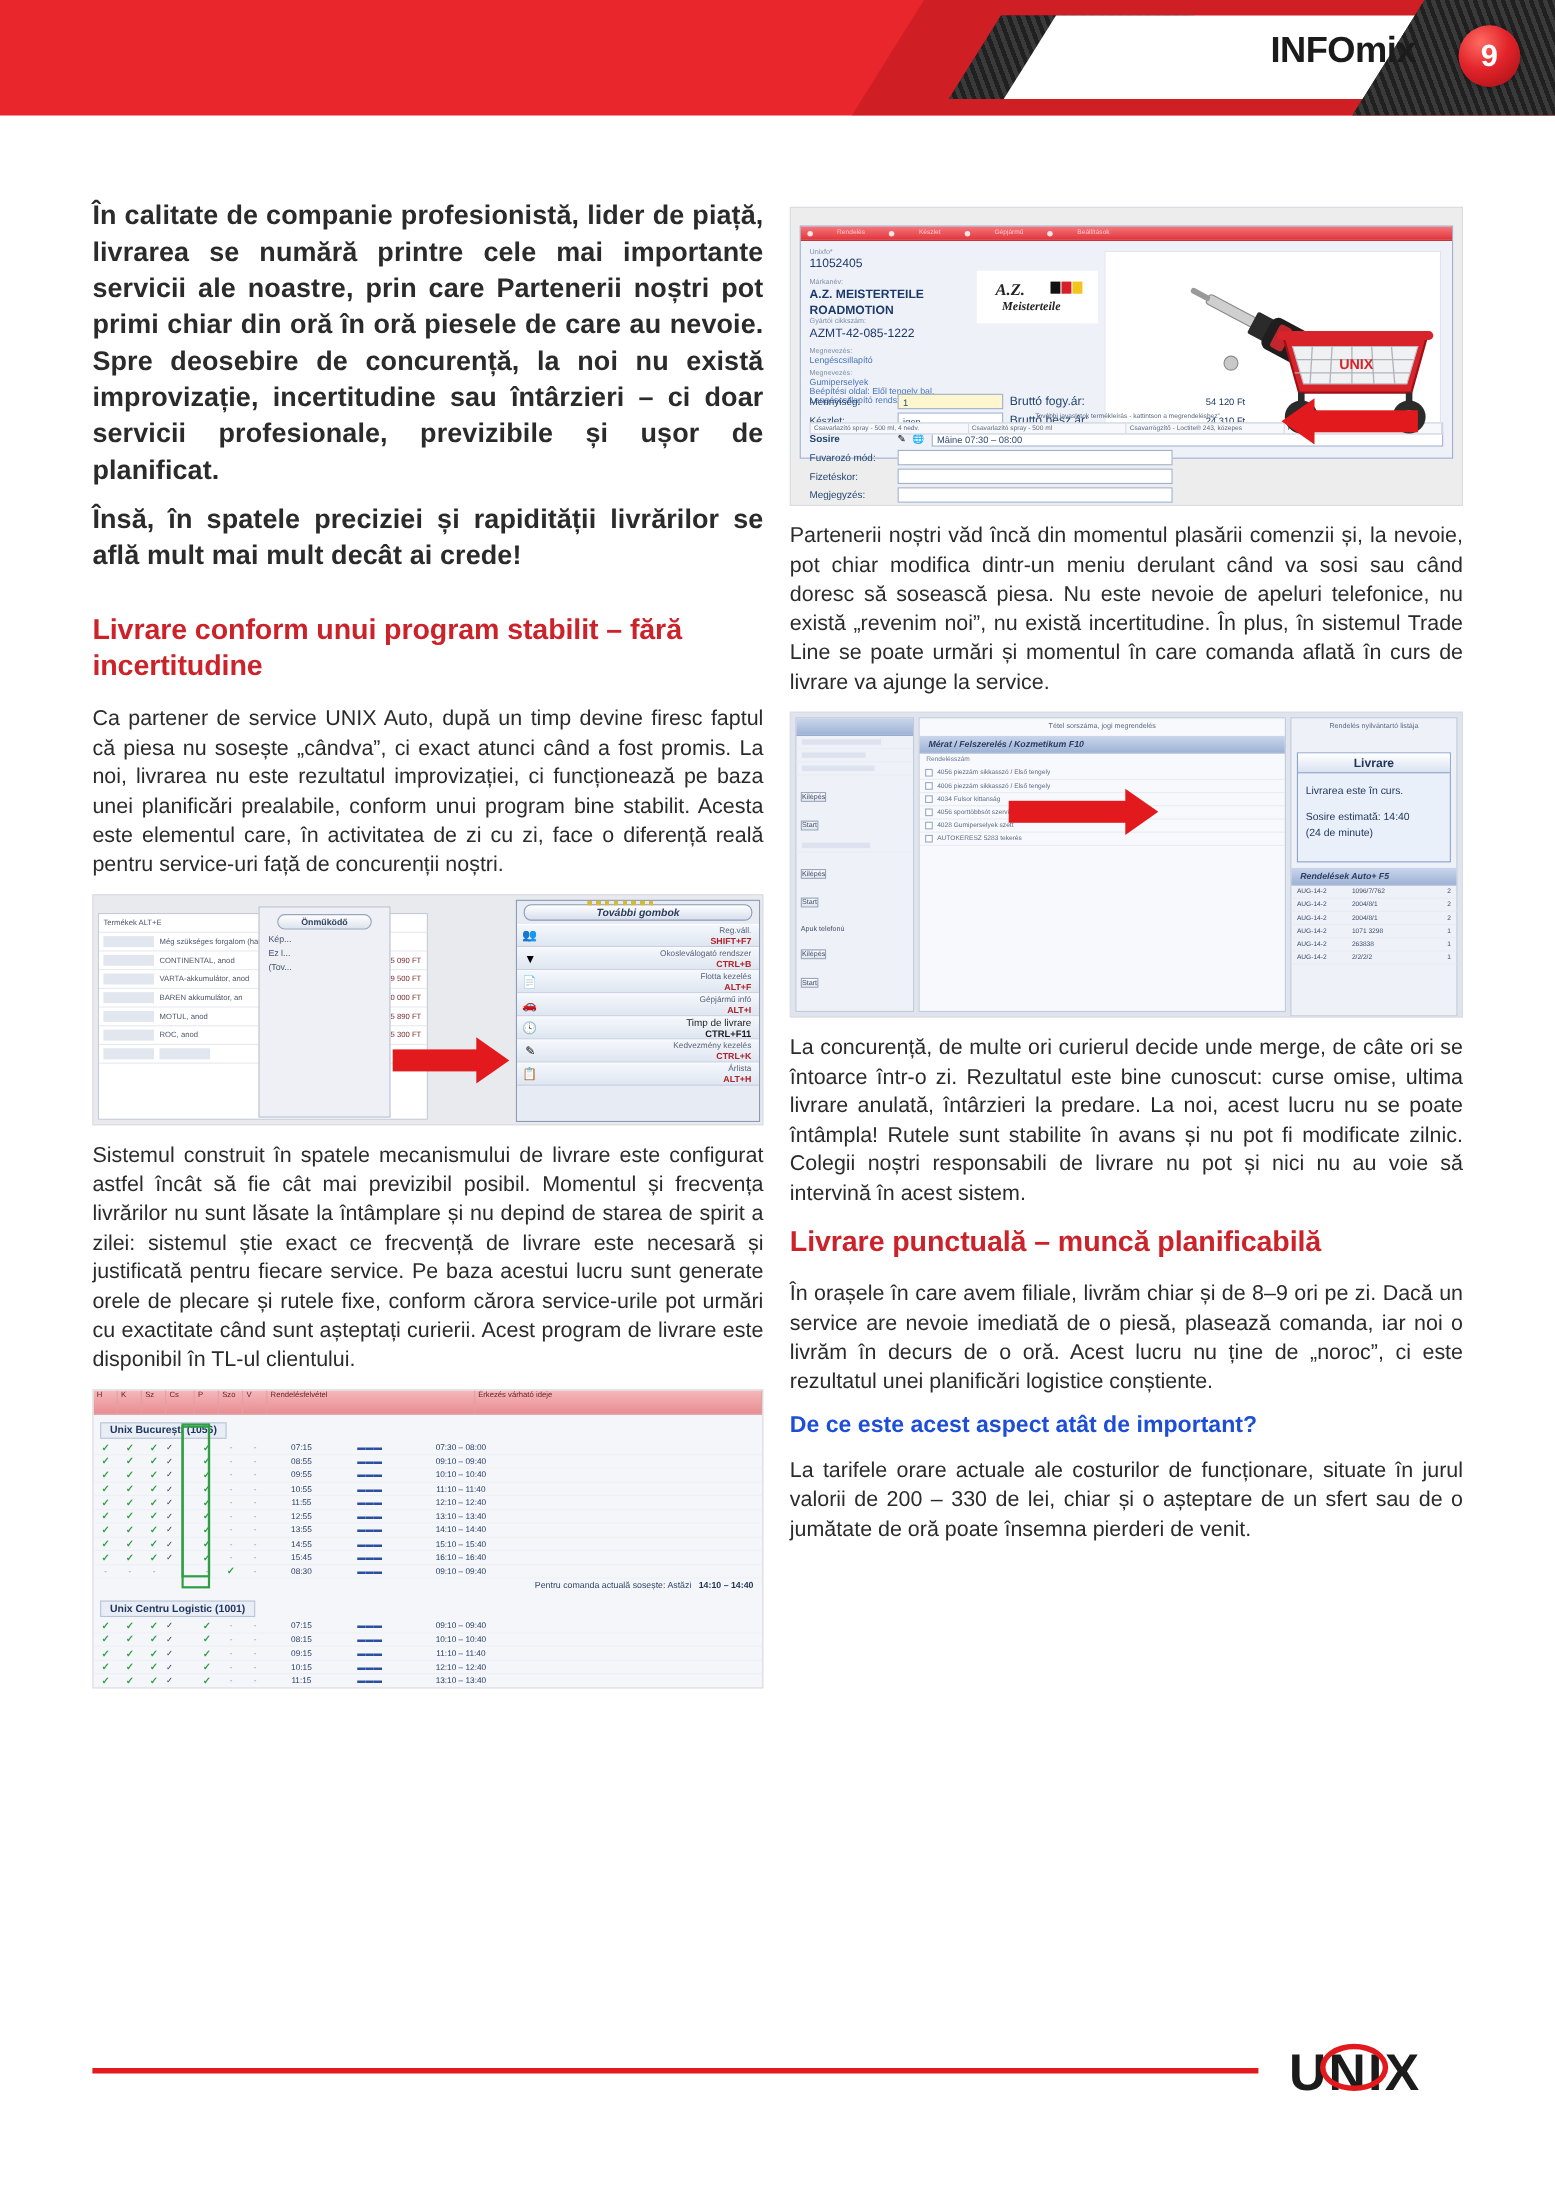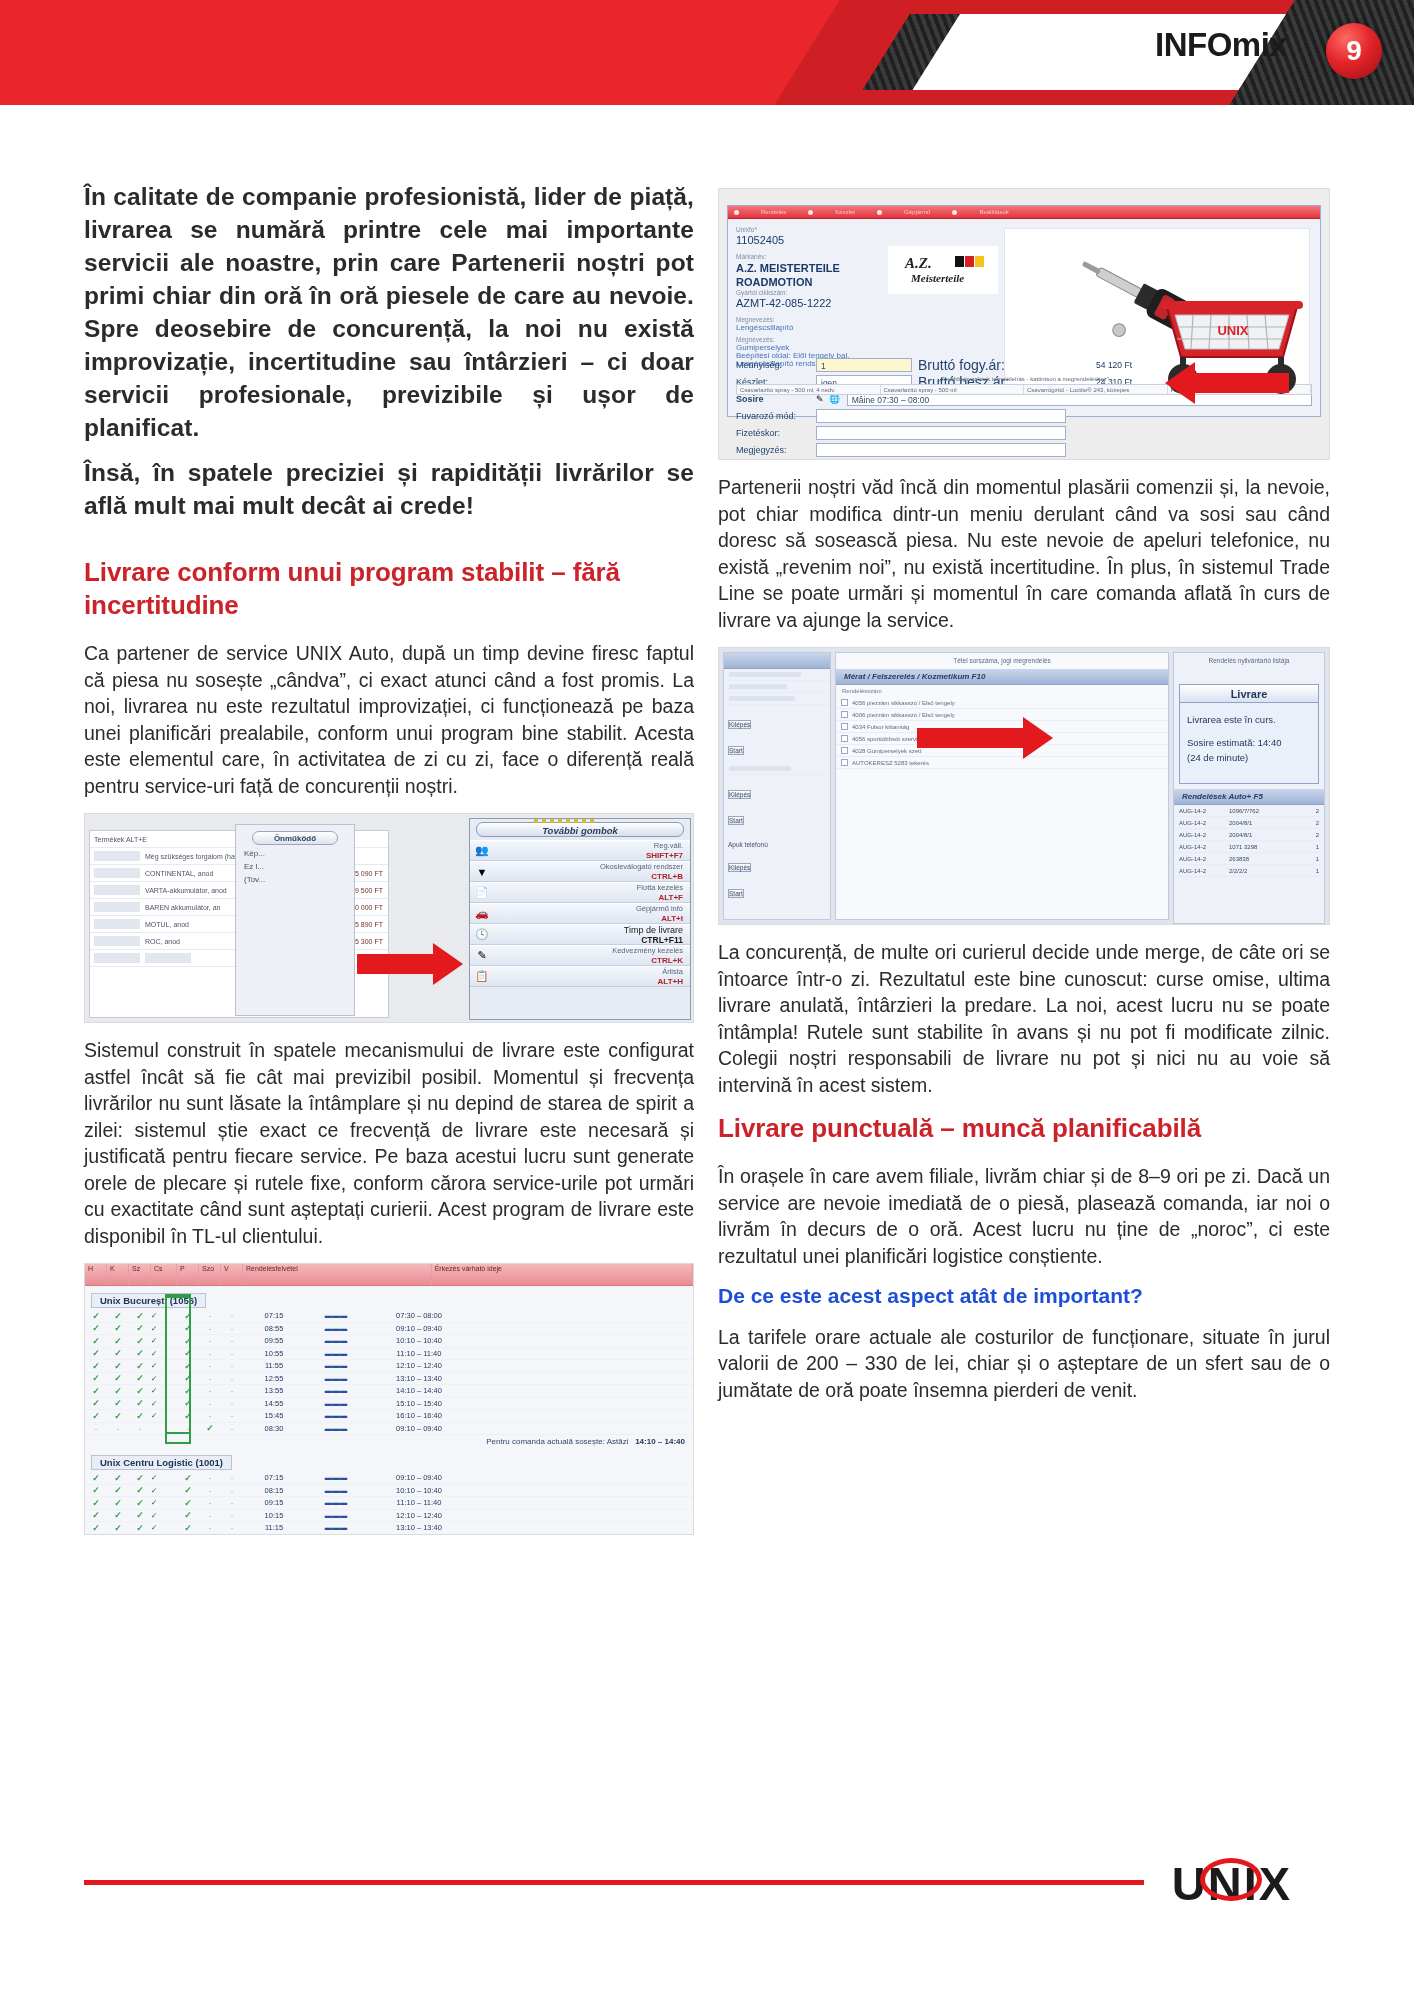--- a/index.html
+++ b/index.html
@@ -112,21 +112,21 @@
   .s1 .logobox { position:absolute; left:160px; top:40px; width:110px; height:48px;
                  background:#fff; display:flex; align-items:center; justify-content:center; }
   .s1 .imgbox { position:absolute; left:276px; top:22px; right:10px; height:160px;
                 background:#fff; border:1px solid #dfe4ee; }
   .s1 .fields { position:absolute; left:8px; top:150px; right:8px; }
   .s1 .frow { display:flex; align-items:center; height:17px; gap:6px; }
   .s1 .fl { width:74px; color:#23456e; font-size:9px; }
   .s1 .fin { height:14px; background:#fff; border:1px solid #9fb0cf; flex:1; font-size:8.5px;
              color:#2d4a75; padding:0 4px; line-height:14px; }
   .s1 .fin.yellow { background:#fdf6cf; }
-  .s1 .fr { width:130px; color:#23456e; font-size:14px; }
+  .s1 .fr { width:130px; color:#23456e; font-size:11px; }
   .s1 .fv { width:78px; text-align:right; color:#16315c; font-size:8.5px; }
   .s1 .footer { position:absolute; left:8px; right:8px; bottom:4px; height:36px; }
   .s1 .fbar { height:11px; border:1px solid #c9cfdb; background:#f7f8fb; margin-top:2px;
               display:flex; }
   .s1 .fcell { flex:1; border-right:1px solid #d6dbe5; font-size:6px; color:#5b6982;
                padding-left:3px; line-height:11px; overflow:hidden; white-space:nowrap; }
 
   
   .s2 { height: 210px; background: #e9eaee; }
   .s2 .gridpane { position:absolute; left:4px; top:16px; width:300px; bottom:4px;

